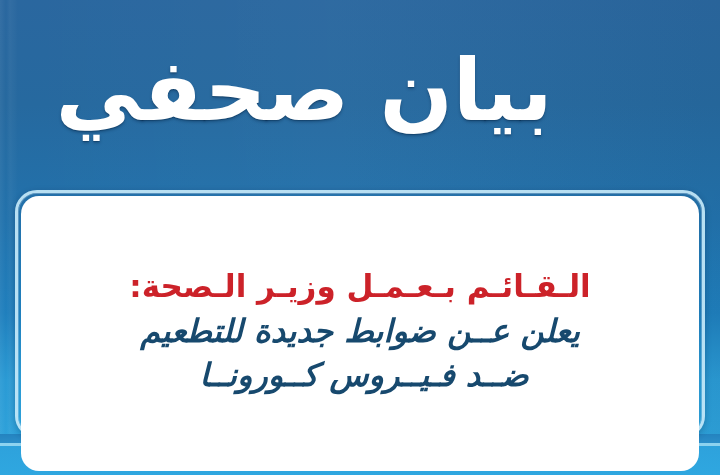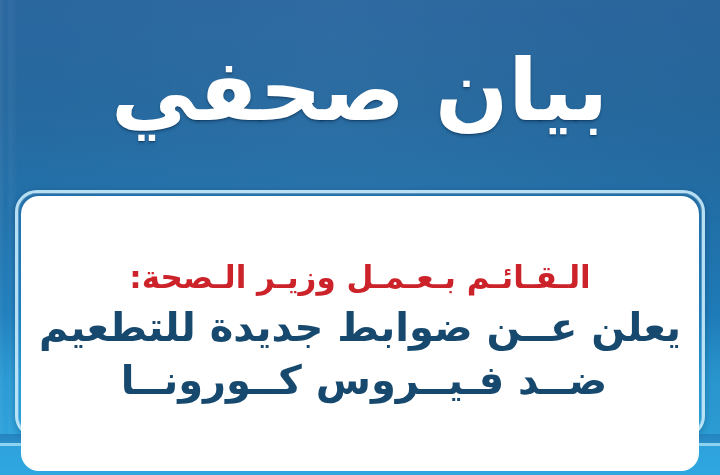--- a/index.html
+++ b/index.html
@@ -48,20 +48,21 @@
 
   
   .header {
     position: absolute;
     top: 0;
     left: 0;
     width: 608px;
     height: 190px;
     display: flex;
     align-items: center;
+    justify-content: center;
     z-index: 2;
   }
   .header-title {
     font-size: 86px;
     font-weight: 700;
     color: #ffffff;
     line-height: 1.08;
     letter-spacing: 0px;
     text-shadow:
       0 2px 3px rgba(0, 30, 60, 0.35),
@@ -114,24 +115,25 @@
 
   .line-eyebrow {
     font-size: 31px;
     font-weight: 700;
     color: #cc2229;
     letter-spacing: 0.5px;
     margin-bottom: 10px;
   }
 
   .line-body {
-    font-size: 40px;
+    font-size: 32px;
     font-weight: 700;
     color: #17496e;
     letter-spacing: 0.3px;
+    font-style: italic;
   }
 
   .line-body + .line-body {
     margin-top: 8px;
     margin-left: 8px;
   }
 
   
   .band-dark {
     position: absolute;

